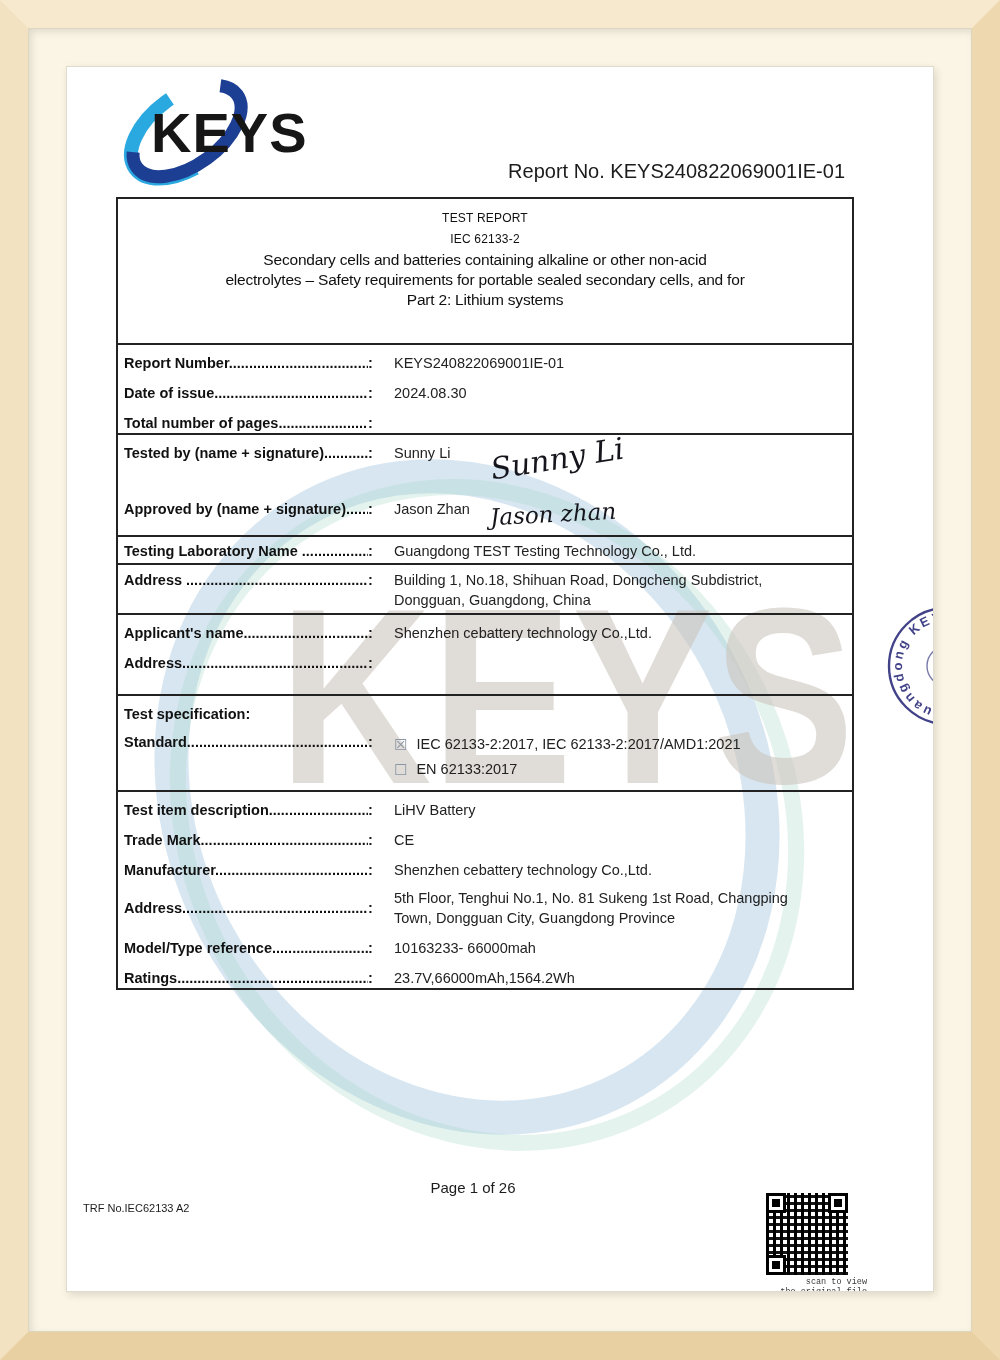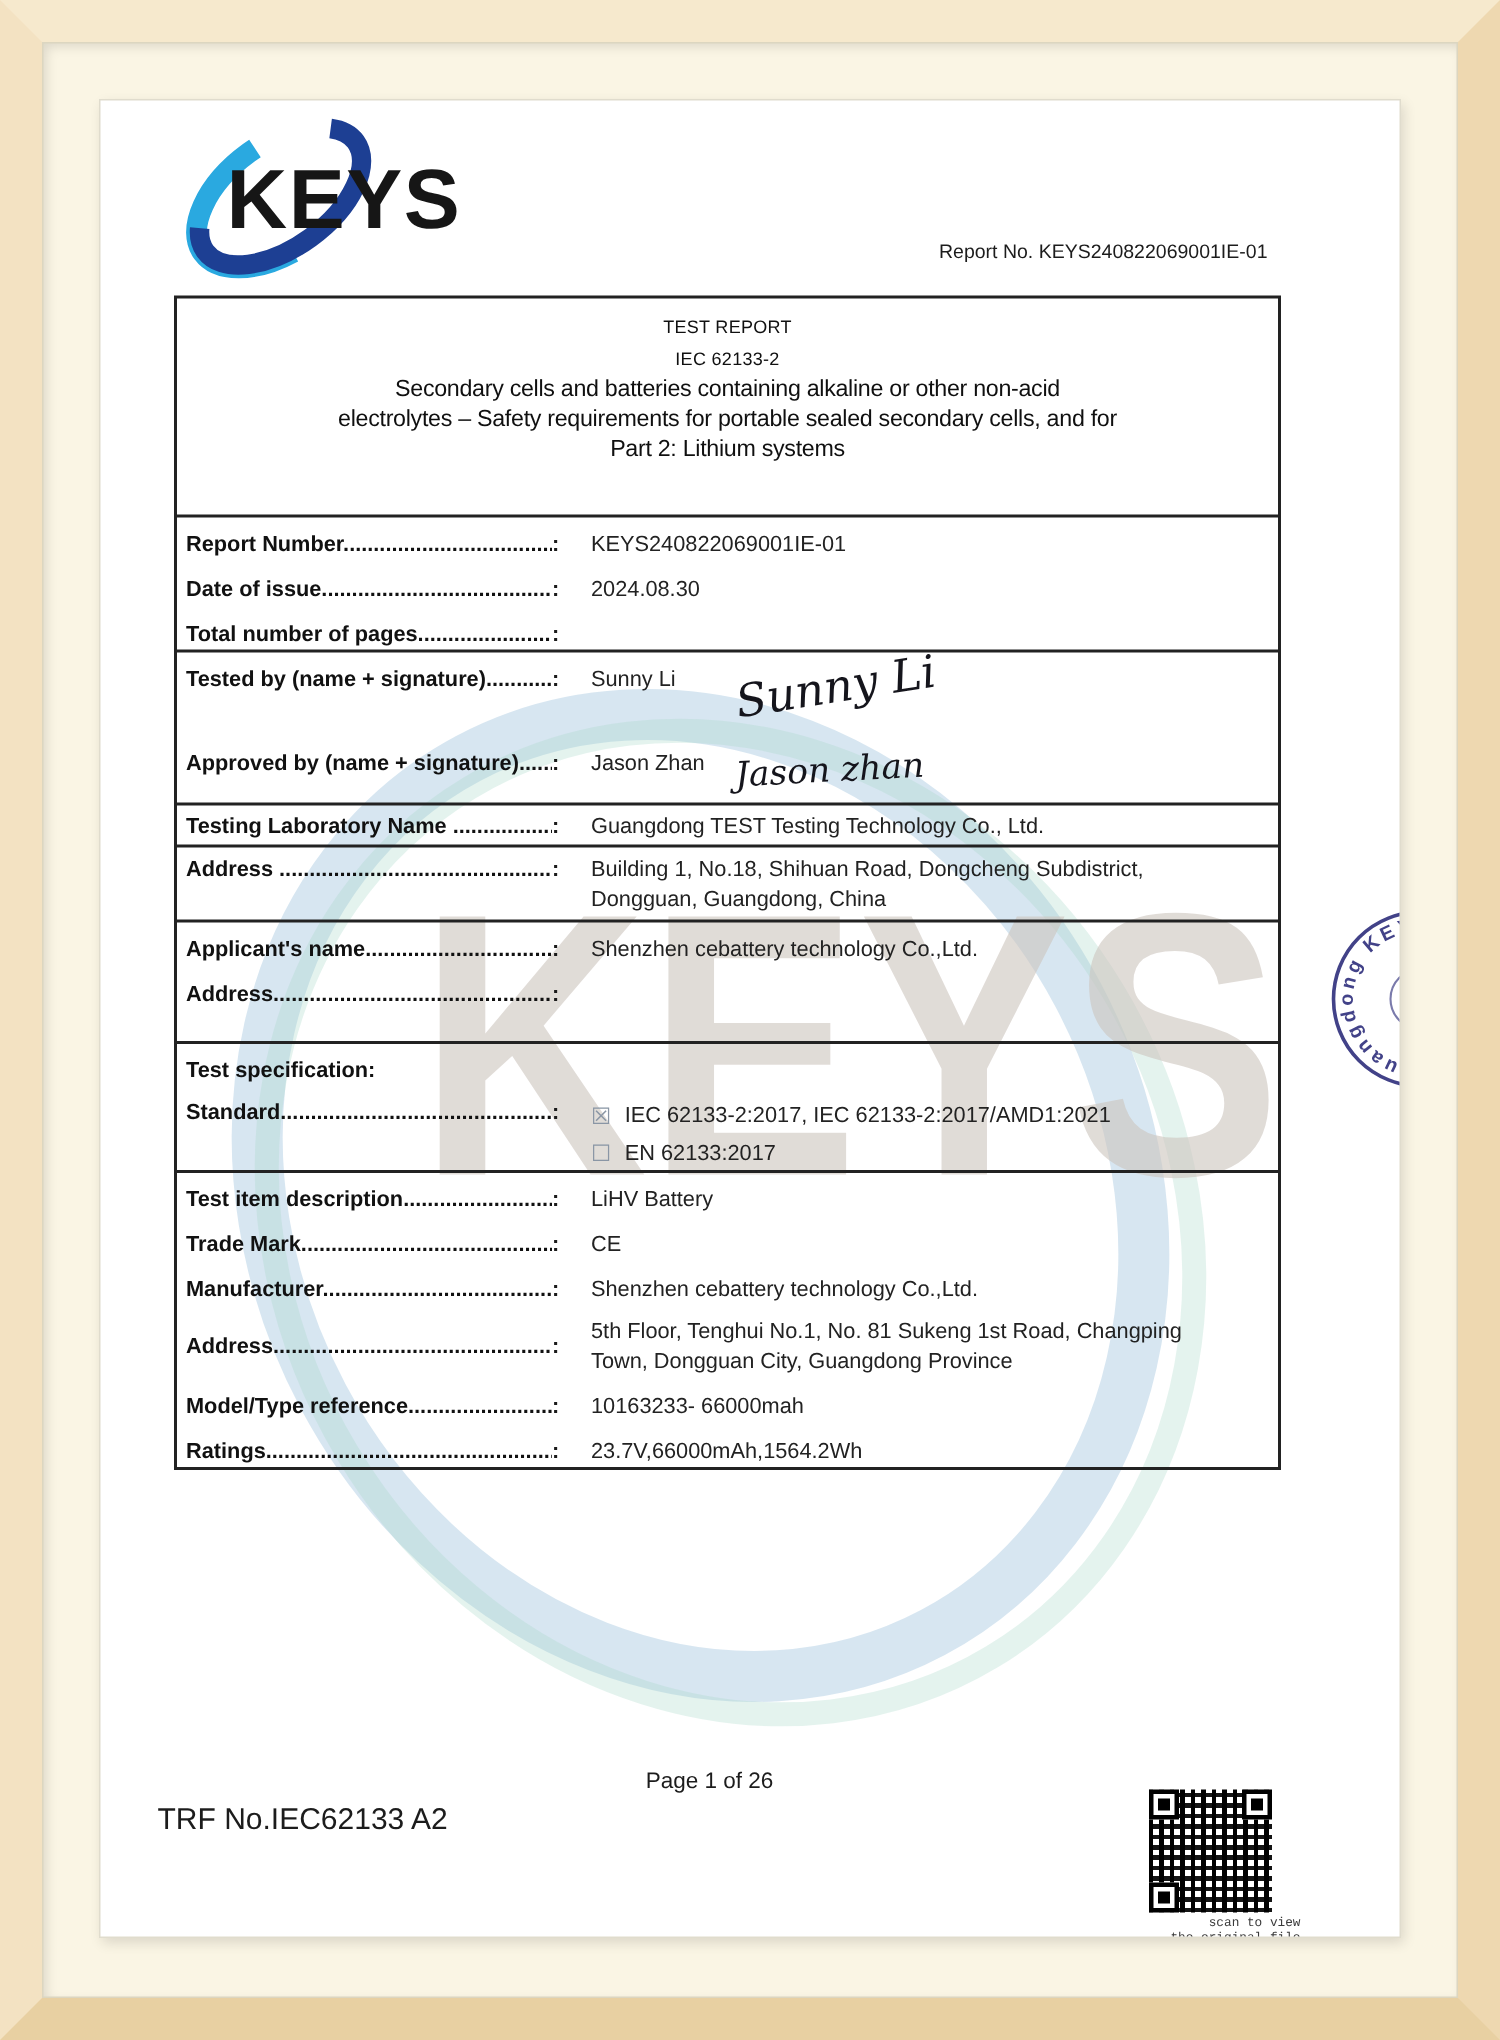--- a/index.html
+++ b/index.html
@@ -15,21 +15,21 @@
   .page { position:absolute; left:66px; top:66px; width:868px; height:1226px;
           background:#ffffff; border:1px solid #e0dccd;
           box-shadow:2px 3px 8px rgba(0,0,0,.12); overflow:hidden; }
 
   .wm { position:absolute; inset:0; z-index:0; pointer-events:none; }
   .content { position:absolute; inset:0; z-index:1; }
 
   
   .logo { position:absolute; left:28px; top:6px; }
 
-  .report-no { position:absolute; top:93px; right:88px; font-size:13px; color:#1c1c1c; }
+  .report-no { position:absolute; top:93px; right:88px; font-size:20px; color:#1c1c1c; }
 
   
   .tbl { position:absolute; left:49px; top:130px; width:738px; border:2px solid #222; background:transparent; }
   .sec { position:relative; border-top:2px solid #222; }
   .sec:first-child { border-top:none; }
 
   .title-block { text-align:center; color:#101010; }
   .t-main { font-size:12px; font-weight:normal; line-height:21px; letter-spacing:.2px; }
   .t-sub  { font-size:15.5px; font-weight:normal; line-height:20px; letter-spacing:-0.2px; }
 
@@ -43,21 +43,21 @@
 
   .std-line { display:flex; align-items:center; gap:9px; line-height:25px; }
   .cb { font-size:15px; color:#8a96a5; line-height:25px; }
 
   .sig { position:absolute; font-family:"DejaVu Serif", serif; font-style:italic; color:#15151c; white-space:nowrap; }
   .sig-1 { left:372px; top:6px;  font-size:30px; transform:rotate(-9deg); }
   .sig-2 { left:372px; top:66px; font-size:23px; transform:rotate(-3deg); }
 
   
   .page-num { position:absolute; left:300px; top:1112px; width:212px; text-align:center; font-size:15px; color:#1c1c1c; }
-  .trf-no   { position:absolute; left:38px;  top:1135px; font-size:20px; color:#1c1c1c; }
+  .trf-no   { position:absolute; left:16px;  top:1135px; font-size:11px; color:#1c1c1c; }
 
   
   .qr-wrap { position:absolute; left:680px; top:1126px; width:120px; text-align:right; }
   .qr { position:relative; margin:0 auto; width:82px; height:82px; background:
         repeating-linear-gradient(0deg, rgba(0,0,0,.92) 0 3px, transparent 3px 7px),
         repeating-linear-gradient(90deg, #000 0 3px, #fff 3px 7px); }
   .finder { position:absolute; width:20px; height:20px; border:3px solid #000; background:#fff; }
   .finder::after { content:""; position:absolute; left:3px; top:3px; width:8px; height:8px; background:#000; }
   .f-tl { left:0; top:0; } .f-tr { right:0; top:0; } .f-bl { left:0; bottom:0; }
   .qr-cap { margin-top:2px; font-family:"Liberation Mono", monospace; font-size:8.5px; line-height:10px; color:#3a3a3a; }
@@ -154,21 +154,21 @@
           <span class="lbl">Applicant's name...............................................................</span>
             <span class="colon">:</span>
             <span class="val">Shenzhen cebattery technology Co.,Ltd.</span>
         </div>
         <div class="row" style="margin-top:10px;">
           <span class="lbl">Address...............................................................</span>
             <span class="colon">:</span>
         </div>
       </div>
 
-      <div class="sec" style="height:86px;">
+      <div class="sec" style="height:96px;">
         <div class="heading-row" style="margin-top:8px;">Test specification:</div>
         <div class="row" style="margin-top:8px;">
           <span class="lbl">Standard...............................................................</span>
             <span class="colon">:</span>
           <span class="val">
             <span class="std-line">
                 <span class="cb">☒</span>
                 <span>IEC 62133-2:2017, IEC 62133-2:2017/AMD1:2021</span>
               </span>
             <span class="std-line">

